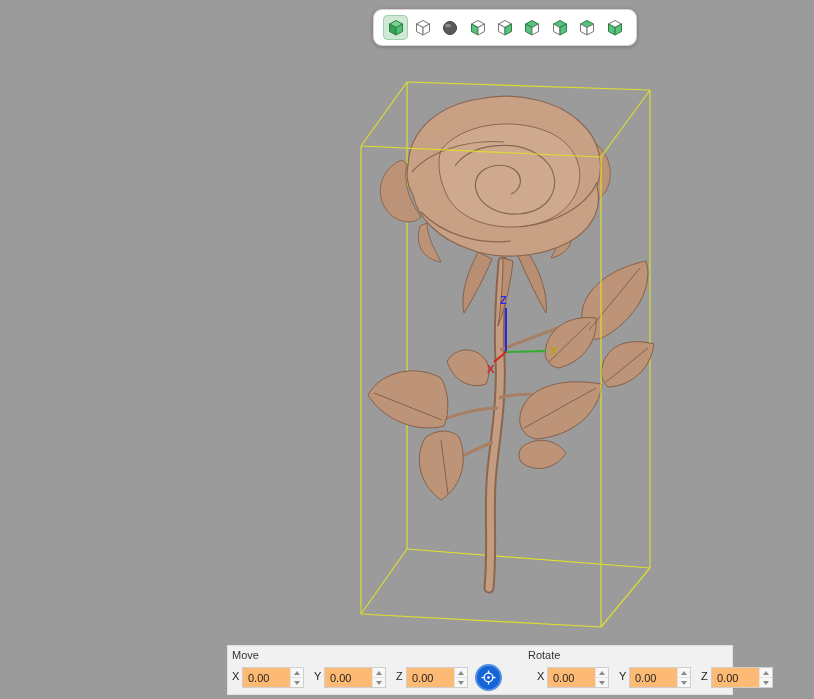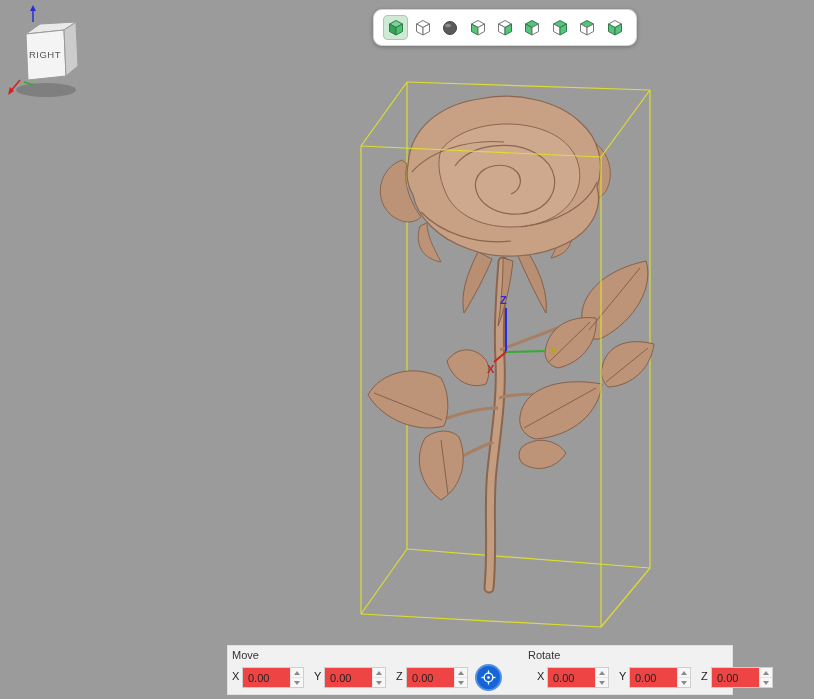--- a/index.html
+++ b/index.html
@@ -31,21 +31,21 @@
   
   .panel {
     position:absolute; left:227px; top:645px; z-index:3;
     width:506px; height:50px; background:#f1f1f1;
     border:1px solid #e0e0e0;
   }
   .plabel { position:absolute; top:3px; font-size:11px; color:#333; }
   .plabel.move { left:4px; }
   .plabel.rotate { left:300px; }
   .axis { position:absolute; top:24px; font-size:11px; color:#222; }
-  .spin { position:absolute; top:21px; width:62px; height:21px; background:#ef4444; border:1px solid #cfcfcf; }
+  .spin { position:absolute; top:21px; width:62px; height:21px; background:#fdba74; border:1px solid #cfcfcf; }
   .spin input {
     width:100%; height:100%; border:none; outline:none;
     font-family:"Liberation Sans",sans-serif; font-size:11px; color:#222;
     padding:0 15px 0 5px; background:transparent;
   }
   .arrows { position:absolute; right:0; top:0; width:13px; height:100%; display:flex; flex-direction:column; border-left:1px solid #e4e4e4; }
   .arrows div { flex:1; display:flex; align-items:center; justify-content:center; cursor:pointer; background:#f7f7f7; }
   .arrows div:first-child { border-bottom:1px solid #e4e4e4; }
   .arr-up::after { content:""; border-left:3px solid transparent; border-right:3px solid transparent; border-bottom:4px solid #8a8a8a; }
   .arr-dn::after { content:""; border-left:3px solid transparent; border-right:3px solid transparent; border-top:4px solid #8a8a8a; }
@@ -139,40 +139,20 @@
     <g>
       <line x1="506" y1="352" x2="506" y2="308" stroke="#2a2ae0" stroke-width="2"></line>
       <line x1="506" y1="352" x2="546" y2="351" stroke="#2fae2f" stroke-width="2"></line>
       <line x1="506" y1="352" x2="494" y2="362" stroke="#cc2222" stroke-width="2"></line>
       <text x="500" y="304" font-size="11" font-weight="bold" fill="#2a2ae0">Z</text>
       <text x="550" y="355" font-size="11" font-weight="bold" fill="#b8a800">Y</text>
       <text x="487" y="373" font-size="11" font-weight="bold" fill="#cc2222">X</text>
     </g>
   </svg>
 
-  <div class="viewcube">
-    <svg width="86" height="100" viewBox="0 0 86 100">
-      <ellipse cx="42" cy="88" rx="30" ry="7" fill="rgba(0,0,0,0.18)"></ellipse>
-
-      <g stroke-width="1.5" fill="none">
-        <line x1="29" y1="20" x2="29" y2="6" stroke="#2a2ae0"></line>
-        <polygon points="29,3 26,9 32,9" fill="#2a2ae0" stroke="none"></polygon>
-        <line x1="16" y1="78" x2="6" y2="90" stroke="#cc2222"></line>
-        <polygon points="4,93 10,89 6,85" fill="#cc2222" stroke="none"></polygon>
-        <line x1="20" y1="80" x2="30" y2="83" stroke="#2fae2f"></line>
-      </g>
-
-      <g stroke="#9a9a9a" stroke-width="1">
-        <polygon points="22,32 60,28 72,20 36,22" fill="#e9e9e9"></polygon>
-        <polygon points="22,32 60,28 62,74 24,78" fill="#f4f4f4"></polygon>
-        <polygon points="60,28 72,20 74,64 62,74" fill="#cccccc"></polygon>
-      </g>
-      <text x="41" y="56" font-size="9.5" fill="#555" text-anchor="middle" letter-spacing="0.5">RIGHT</text>
-    </svg>
-  </div>
 
   <div class="toolbar">
 
     <button class="tb-btn selected">
       <svg width="20" height="20" viewBox="0 0 20 20">
         <polygon points="10,2.5 16.5,6 10,9.5 3.5,6" fill="#7ed196" stroke="#2a7e46"></polygon>
         <polygon points="3.5,6 10,9.5 10,17 3.5,13.5" fill="#35a159" stroke="#2a7e46"></polygon>
         <polygon points="16.5,6 10,9.5 10,17 16.5,13.5" fill="#52bd74" stroke="#2a7e46"></polygon>
       </svg>
     </button>

